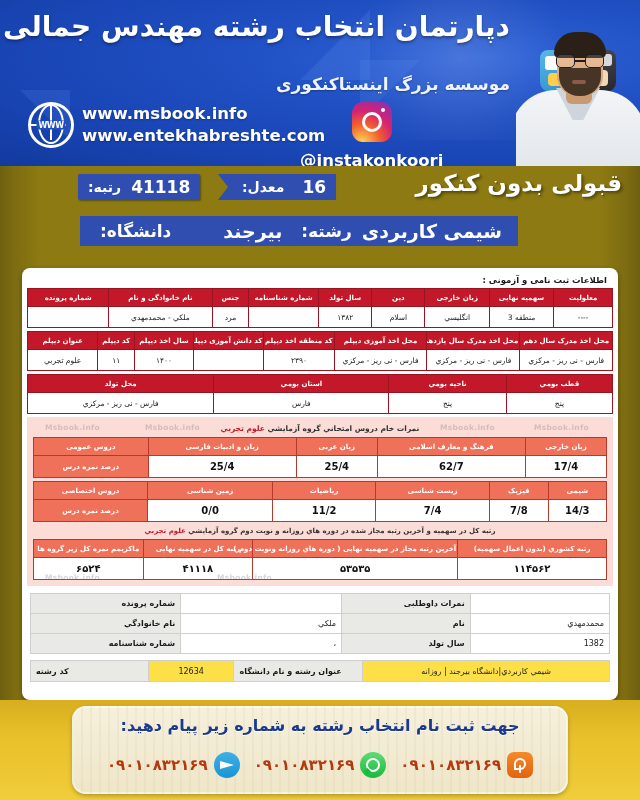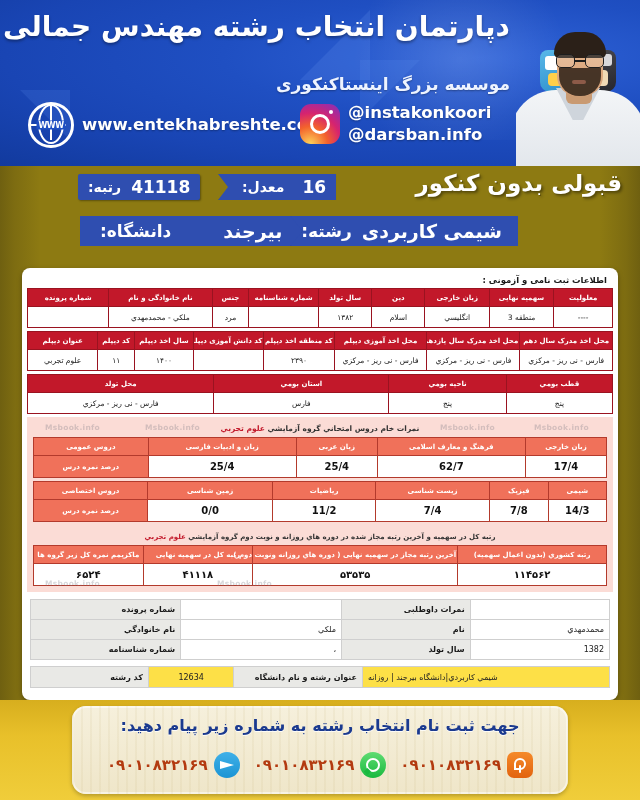--- a/index.html
+++ b/index.html
@@ -89,21 +89,21 @@
   .masc.b::before{content:"";position:absolute;left:5px;top:6px;width:24px;height:14px;background:#fff;border-radius:3px;}
   .masc.b::after{content:"";position:absolute;left:8px;top:23px;width:18px;height:13px;background:#ffcf4a;border-radius:4px;}
 
   .contact-row {
     position: absolute;
     left: 0; top: 100px;
     width: 500px; height: 60px;
   }
   .cgrp { position: absolute; display: flex; align-items: center; gap: 8px; direction: ltr; }
   .cgrp.web  { left: 28px;  top: 2px; }
-  .cgrp.inst { left: 300px; top: 2px; }
+  .cgrp.inst { left: 300px; top: 2px; flex-direction: column; }
 
   .ic-globe {
     width: 40px; height: 40px; border-radius: 50%;
     border: 3px solid #ffffff;
     position: relative; flex: none;
   }
   .ic-globe::before{content:"";position:absolute;left:50%;top:-1px;width:2px;height:36px;background:#fff;transform:translateX(-50%);}
   .ic-globe::after{content:"";position:absolute;top:50%;left:-1px;width:36px;height:2px;background:#fff;transform:translateY(-50%);}
   .ic-globe span{
     position:absolute; left:50%; top:50%; transform:translate(-50%,-50%);
@@ -288,21 +288,21 @@
     text-align: center;
     font-size: 7px;
     padding: 2px 1px;
     white-space: nowrap;
   }
   table.ptbl th { background:#f0715a; color:#fff; font-weight:bold; height:13px; }
   table.ptbl td { background:#ffffff; color:#111; height:17px; font-size:10px; font-weight:600; }
   table.ptbl td.hdrcell { background:#f0715a; color:#fff; font-size:7px; font-weight:bold; }
   .pink-note {
     text-align:center; font-size:7px; color:#333; font-weight:bold;
-    padding: 5px 0 4px 0; position: relative; z-index: 2; margin-top: 6px;
+    padding: 5px 0 4px 0; position: relative; z-index: 2;
   }
   .pink-note .hl { color:#c2182a; }
 
   .wm {
     position: absolute;
     color: rgba(120,120,130,.30);
     font-size: 7.5px;
     font-weight: bold;
     letter-spacing: .3px;
     pointer-events: none;
@@ -326,23 +326,23 @@
   .res-wrap { padding: 4px 3px 4px 3px; }
   table.rtbl { width:100%; border-collapse: collapse; table-layout: fixed; }
   table.rtbl td, table.rtbl th {
     border: 1px solid #cfcfcf;
     height: 18px;
     font-size: 8px;
     padding: 1px 5px;
     white-space: nowrap;
   }
   table.rtbl th { background:#e9e9e6; color:#1a1a1a; font-weight:bold; text-align:center; }
-  td.r-lbl { background:#e9e9e6; color:#1a1a1a; font-weight:bold; text-align:right; }
+  td.r-lbl { background:#e9e9e6; color:#1a1a1a; font-weight:bold; text-align:left; }
   td.r-val { background:#fde047; color:#222; text-align:center; }
-  td.r-val.rt { text-align:left; }
+  td.r-val.rt { text-align:center; }
 
   
   .footer {
     position: absolute;
     left: 0; top: 700px;
     width: 640px; height: 100px;
     background:
       linear-gradient(180deg,#d7ae1e 0%, #e8c02a 35%, #f0cd3a 100%);
   }
   .footer-card {
@@ -415,20 +415,21 @@
       <div class="masc b"></div>
     </div>
 
     <div class="contact-row">
       <div class="cgrp web">
         <div class="ic-globe">
           <div class="ring"></div>
             <span>WWW</span>
         </div>
         <div class="clines">
+          <span>www.msbook.info</span>
           <span>www.entekhabreshte.com</span>
         </div>
       </div>
       <div class="cgrp inst">
         <div class="ic-insta"></div>
         <div class="clines">
           <span>@instakonkoori</span>
           <span>@darsban.info</span>
         </div>
       </div>

